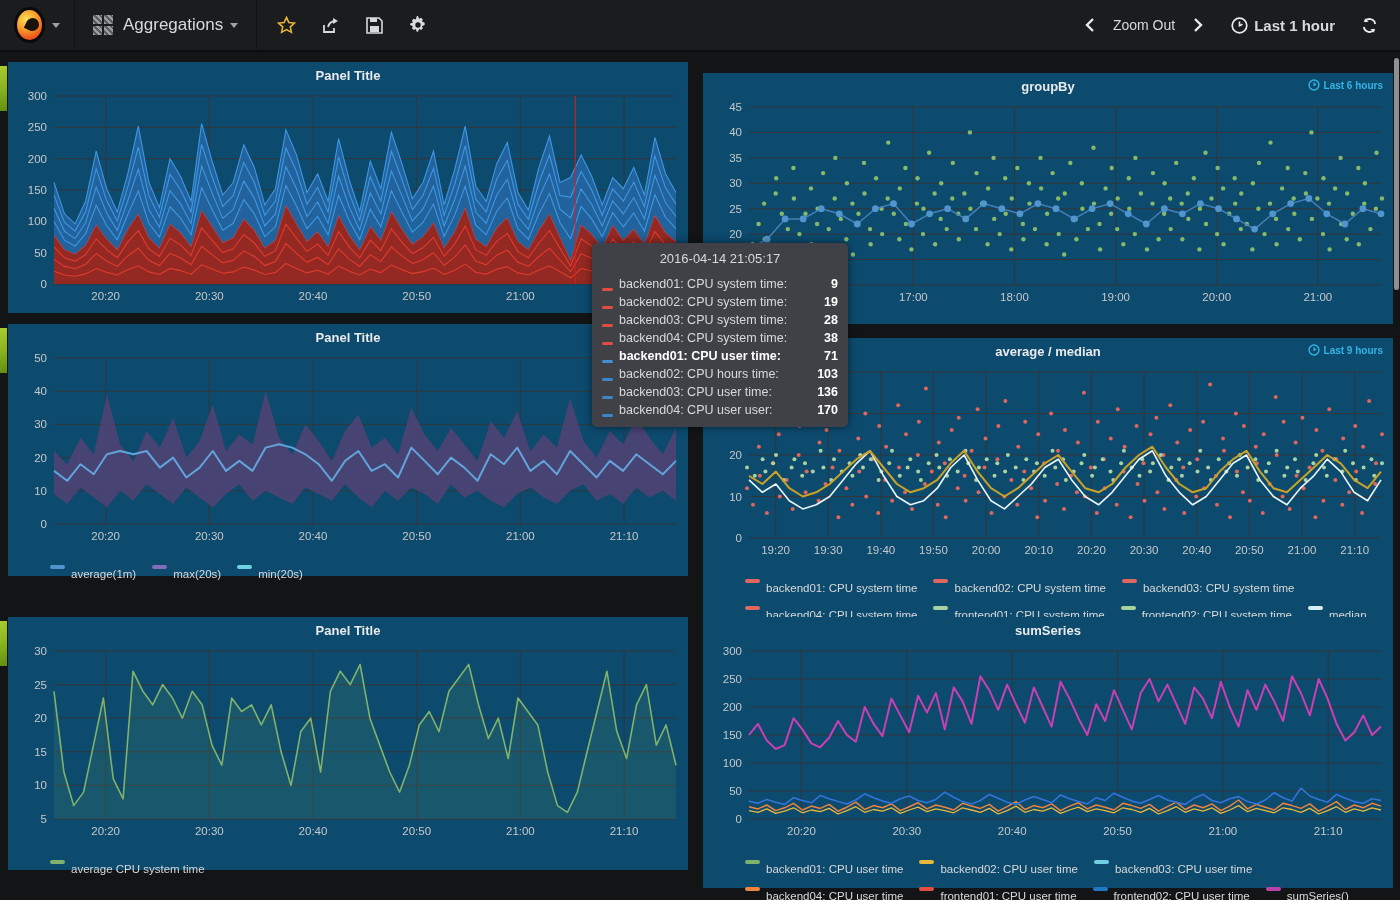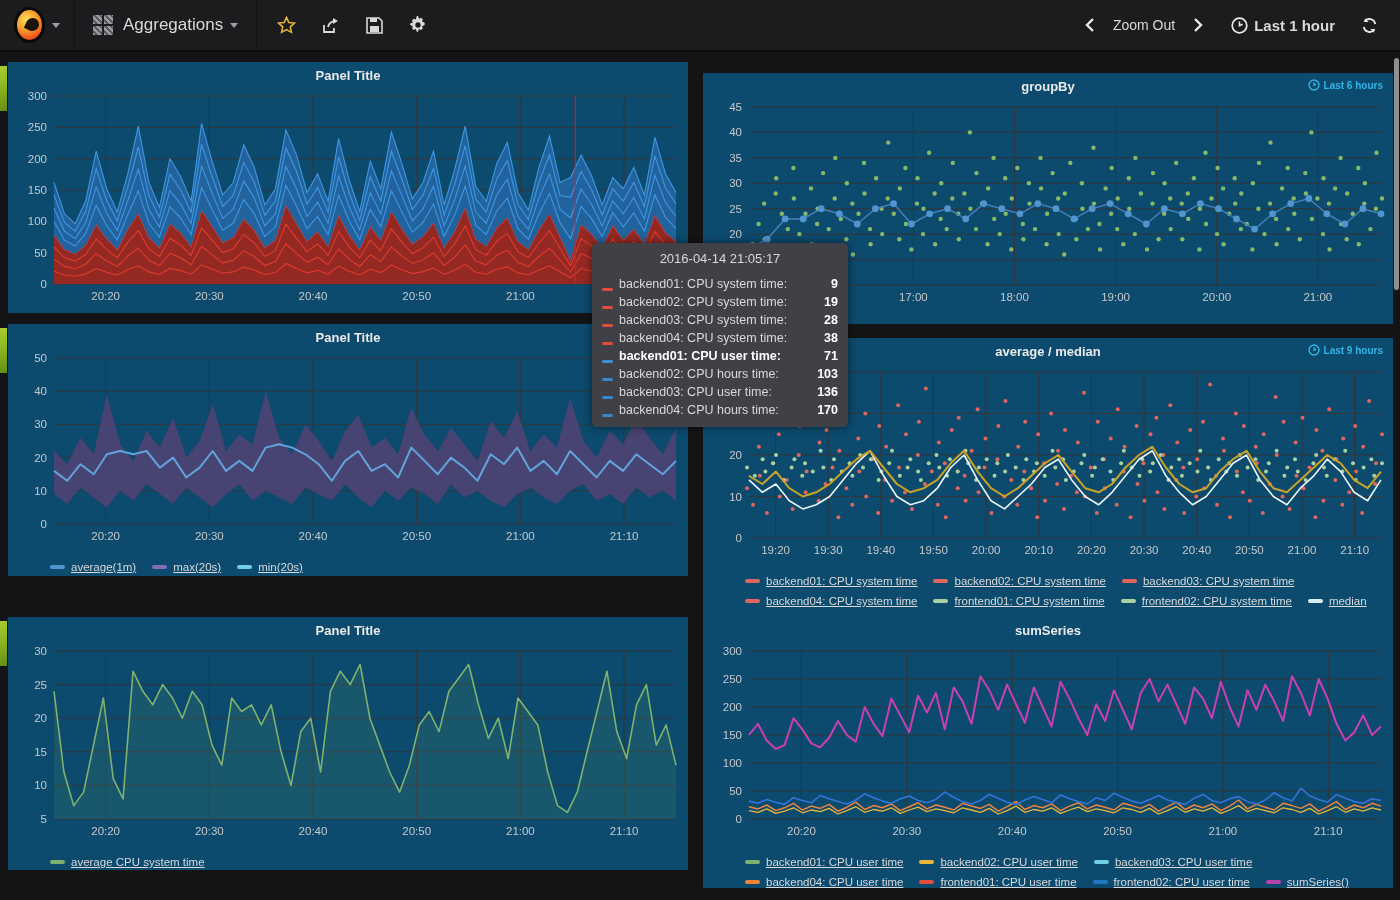--- a/index.html
+++ b/index.html
@@ -33,21 +33,21 @@
 
   
   .row-handle { position:absolute; left:0; width:7px; height:45px; cursor:pointer;
      background:linear-gradient(160deg,#aacd31 0%, #84b01e 55%, #628c13 100%); }
   .panel { position:absolute; background:#0c4a6e; }
   .panel-header { height:26px; display:flex; align-items:center; justify-content:center; position:relative; }
   .panel-title { font-size:13px; font-weight:bold; color:#e9eaeb; cursor:pointer; }
   .time-badge { position:absolute; right:10px; top:6px; color:#33b5e5; font-size:10px; font-weight:bold;
                 display:flex; align-items:center; gap:4px; }
   .legend { margin-left:42px; margin-top:2px; font-size:11.5px; color:#d8d9da; line-height:18px; }
-  .legend-item { display:inline-flex; align-items:center; margin-right:16px; cursor:pointer;text-decoration:underline; }
+  .legend-item { display:inline-flex; align-items:flex-start; margin-right:16px; cursor:pointer; }
   .legend-swatch { width:15px; height:4px; border-radius:2px; margin-right:6px; display:inline-block; }
 
   
   .gtooltip { position:absolute; left:592px; top:243px; width:256px; background:#404146;
      border-radius:5px; padding:8px 10px 10px 10px; z-index:30; box-shadow:0 0 8px rgba(0,0,0,.5);
      font-size:12.5px; }
   .gtooltip .ttime { text-align:center; color:#d8d9da; font-size:13px; margin-bottom:7px; }
   .trow { display:flex; align-items:flex-end; height:18px; color:#d8d9da; }
   .trow .dash { width:11px; height:3px; border-radius:2px; margin-right:6px; flex:none; }
   .trow .tlabel { flex:1; white-space:nowrap; }
@@ -908,19 +908,19 @@
         <span class="tlabel">backend02: CPU hours time:</span>
         <span class="tval">103</span>
       </div>
       <div class="trow">
         <span class="dash" style="background:#3d85c6"></span>
         <span class="tlabel">backend03: CPU user time:</span>
         <span class="tval">136</span>
       </div>
       <div class="trow">
         <span class="dash" style="background:#3d85c6"></span>
-        <span class="tlabel">backend04: CPU hours time:</span>
+        <span class="tlabel">backend04: CPU user user:</span>
         <span class="tval">170</span>
       </div>
     </div>
 </div>
 
 <div class="scroll-thumb"></div>
 
 </body></html>

